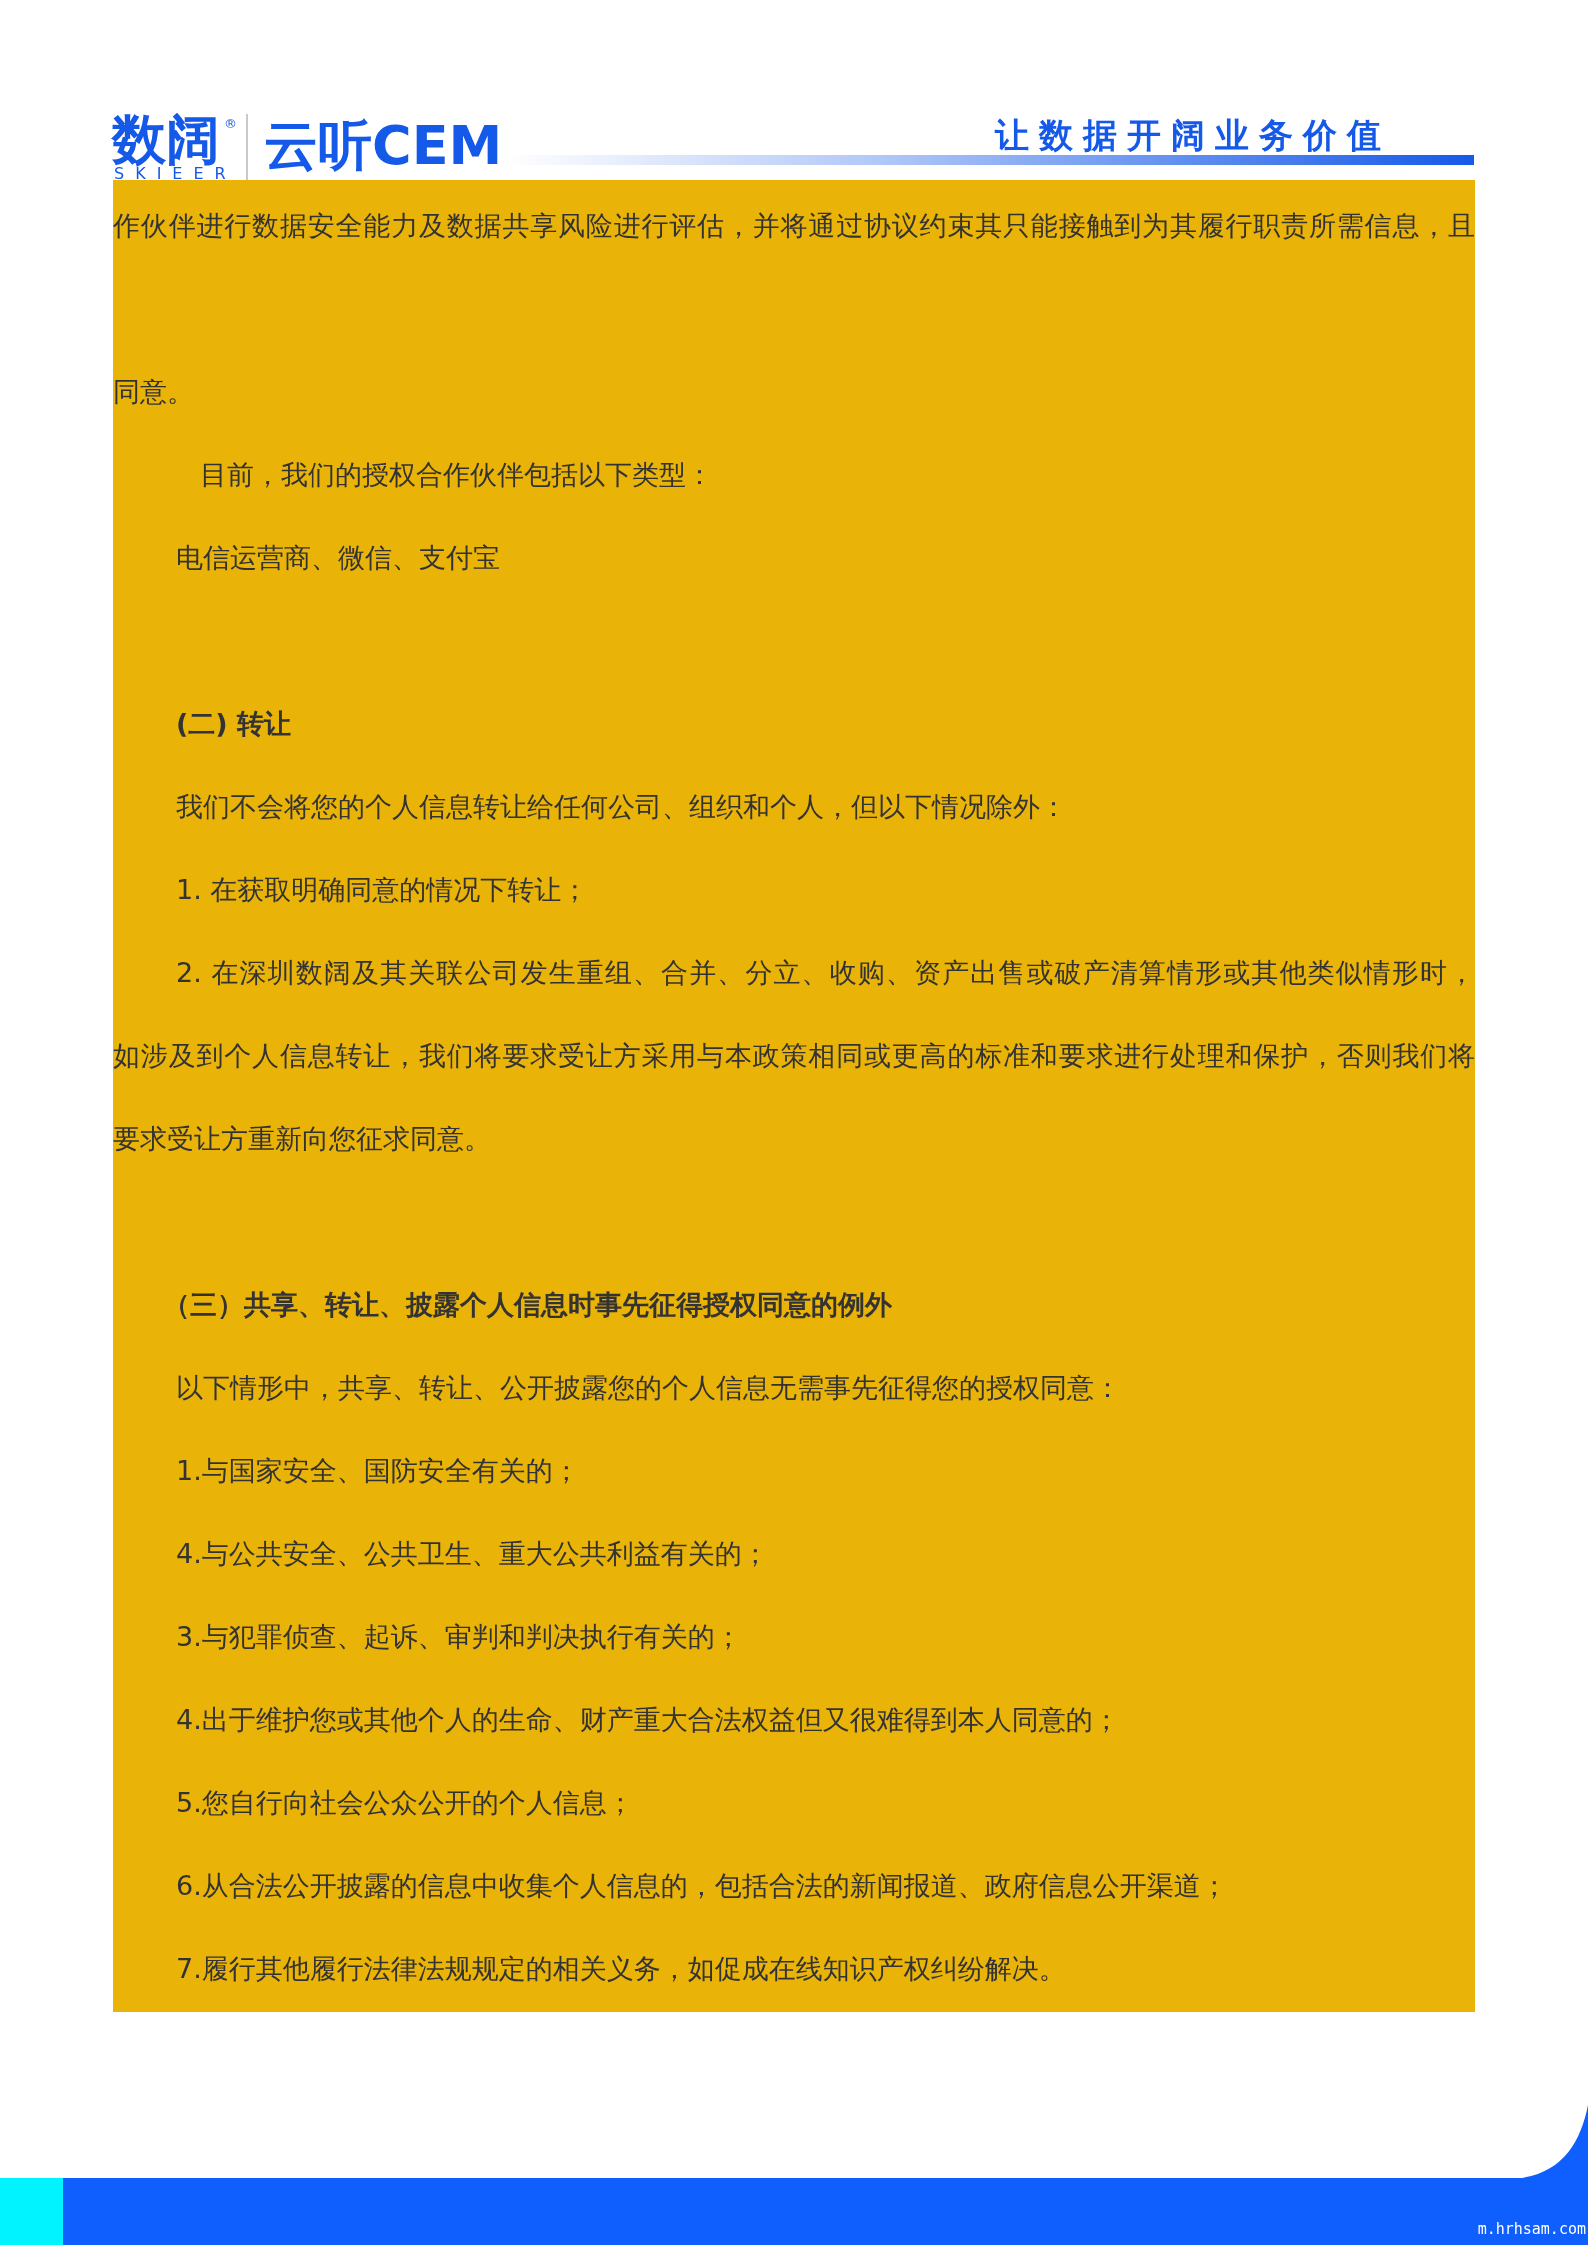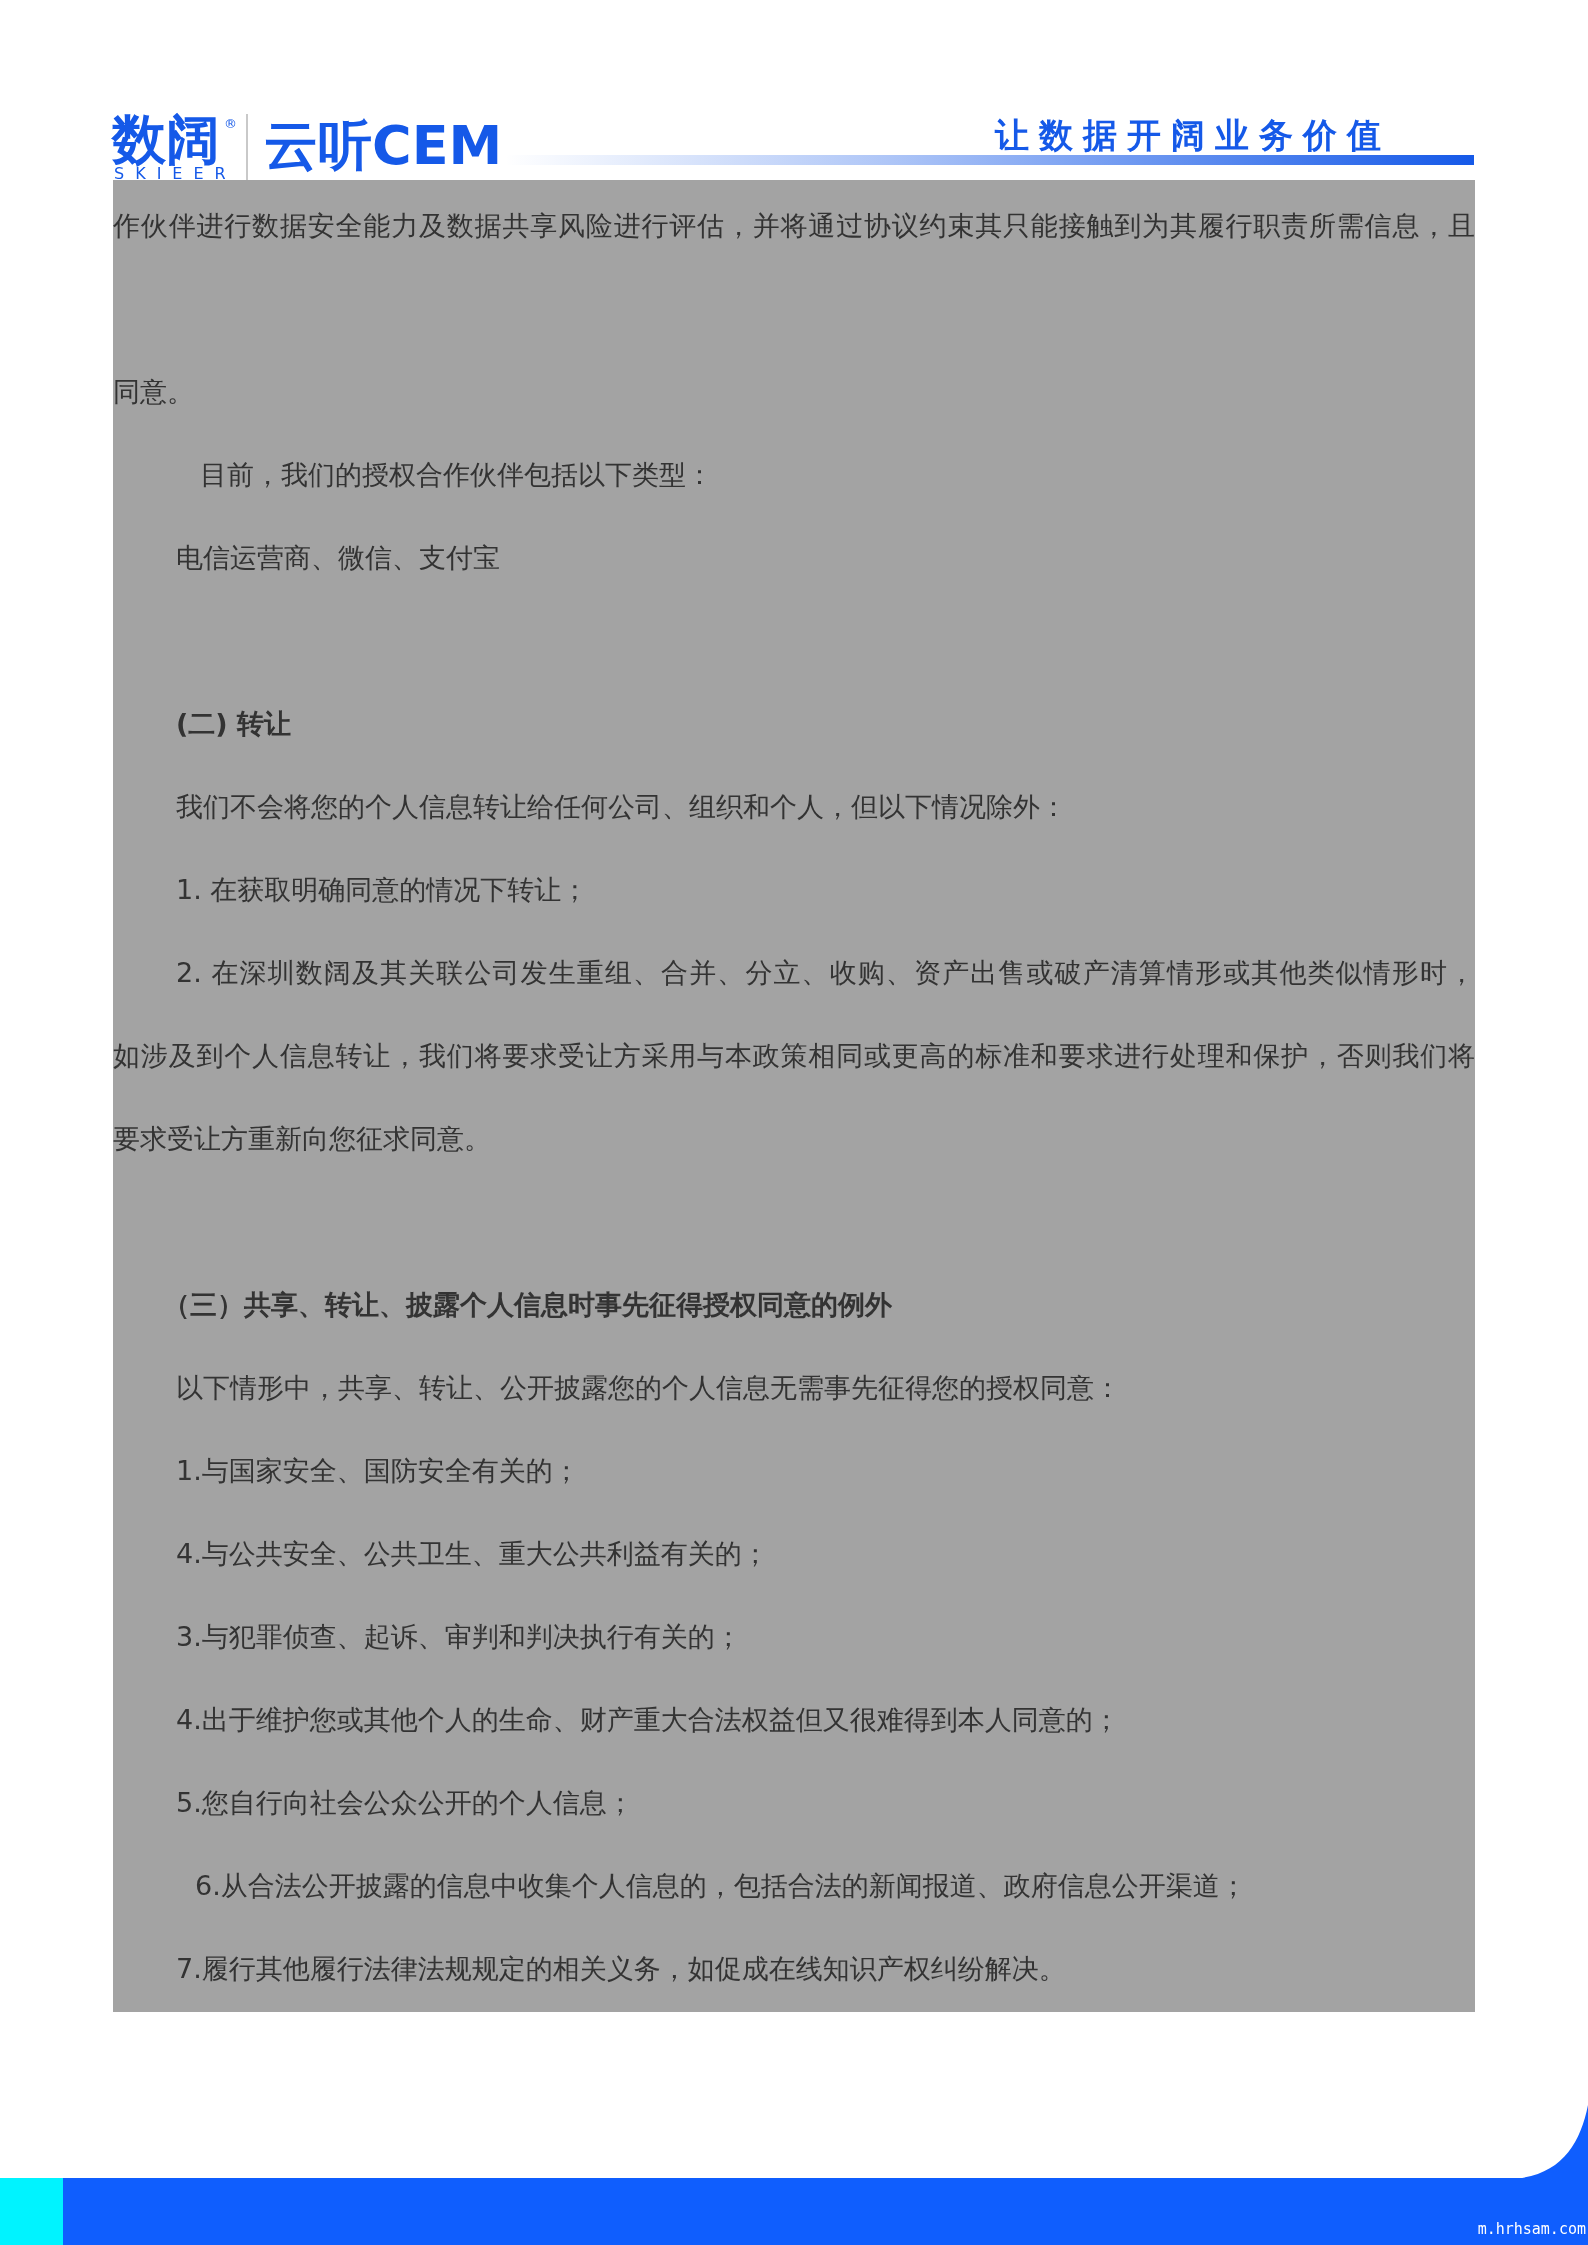--- a/index.html
+++ b/index.html
@@ -31,21 +31,21 @@
     .slogan {
       position: absolute; right: 115px; top: 118px; font-size: 34px; color: #1559e8;
       letter-spacing: 10px; line-height: 34px; font-weight: bold;
     }
     .header-bar {
       position: absolute; left: 505px; top: 155px; width: 969px; height: 10px;
       background: linear-gradient(to right, rgba(21,89,232,0) 0%, rgba(21,89,232,0.35) 40%, #1559e8 100%);
     }
     .content {
       position: absolute; left: 113px; top: 180px; width: 1362px; height: 1832px;
-      background: #a3a3a3;
+      background: #eab308;
     }
     .line {
       position: absolute; left: 0; font-size: 27px; line-height: 40px; color: #333;
       white-space: nowrap;
     }
     .indent { left: 63px; }
     .heading { font-weight: bold; }
     .justify {
       width: 1362px; text-align: justify; text-align-last: justify; white-space: normal;
     }
@@ -90,21 +90,21 @@
   <div class="line justify" style="top:856px;">如涉及到个人信息转让，我们将要求受让方采用与本政策相同或更高的标准和要求进行处理和保护，否则我们将</div>
   <div class="line" style="top:939px;">要求受让方重新向您征求同意。</div>
 
   <div class="line heading" style="top:1105px; left:50px;">（三）共享、转让、披露个人信息时事先征得授权同意的例外</div>
   <div class="line indent" style="top:1188px;">以下情形中，共享、转让、公开披露您的个人信息无需事先征得您的授权同意：</div>
   <div class="line indent" style="top:1271px;">1.与国家安全、国防安全有关的；</div>
   <div class="line indent" style="top:1354px;">4.与公共安全、公共卫生、重大公共利益有关的；</div>
   <div class="line indent" style="top:1437px;">3.与犯罪侦查、起诉、审判和判决执行有关的；</div>
   <div class="line indent" style="top:1520px;">4.出于维护您或其他个人的生命、财产重大合法权益但又很难得到本人同意的；</div>
   <div class="line indent" style="top:1603px;">5.您自行向社会公众公开的个人信息；</div>
-  <div class="line indent" style="top:1686px;margin-left:19px;">6.从合法公开披露的信息中收集个人信息的，包括合法的新闻报道、政府信息公开渠道；</div>
+  <div class="line indent" style="top:1686px;">6.从合法公开披露的信息中收集个人信息的，包括合法的新闻报道、政府信息公开渠道；</div>
   <div class="line indent" style="top:1769px;">7.履行其他履行法律法规规定的相关义务，如促成在线知识产权纠纷解决。</div>
 </div>
 
 <svg class="footer-curve" viewBox="0 0 108 75" preserveAspectRatio="none">
   <path d="M0 75 L108 75 L108 0 C100 40 80 72 30 74 Z" fill="#0f5efe"></path>
 </svg>
 <div class="footer-cyan"></div>
 <div class="footer-blue"></div>
 <div class="watermark">m.hrhsam.com</div>
 

